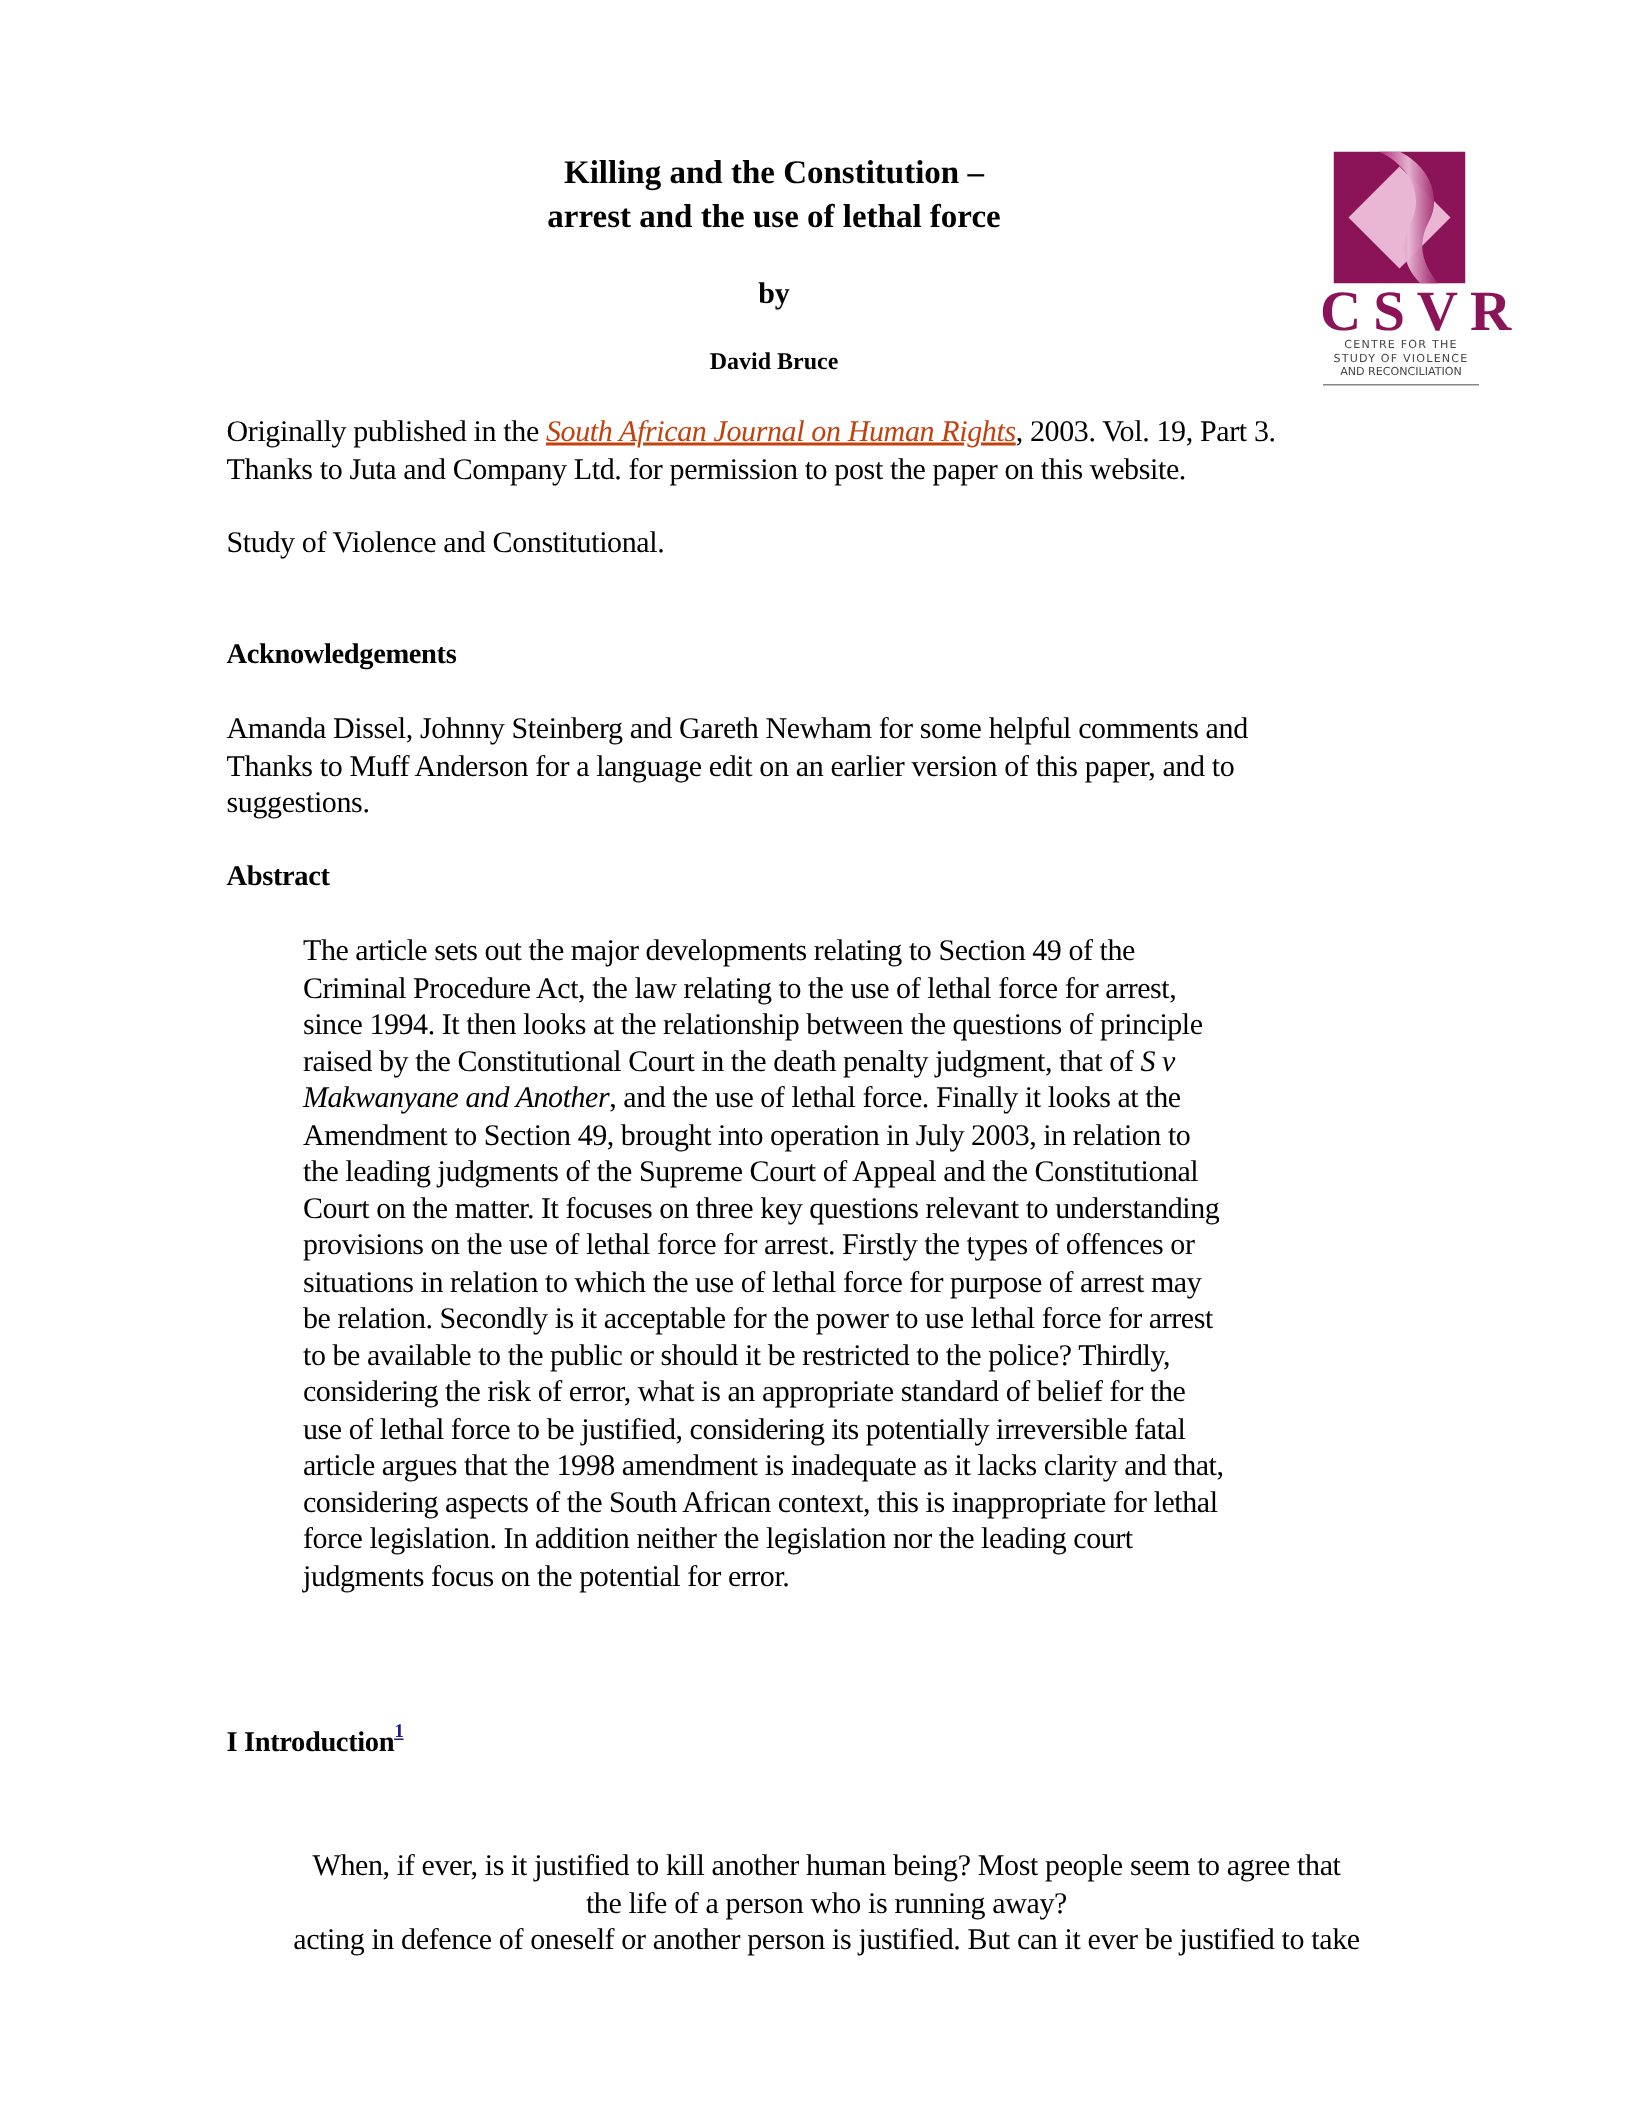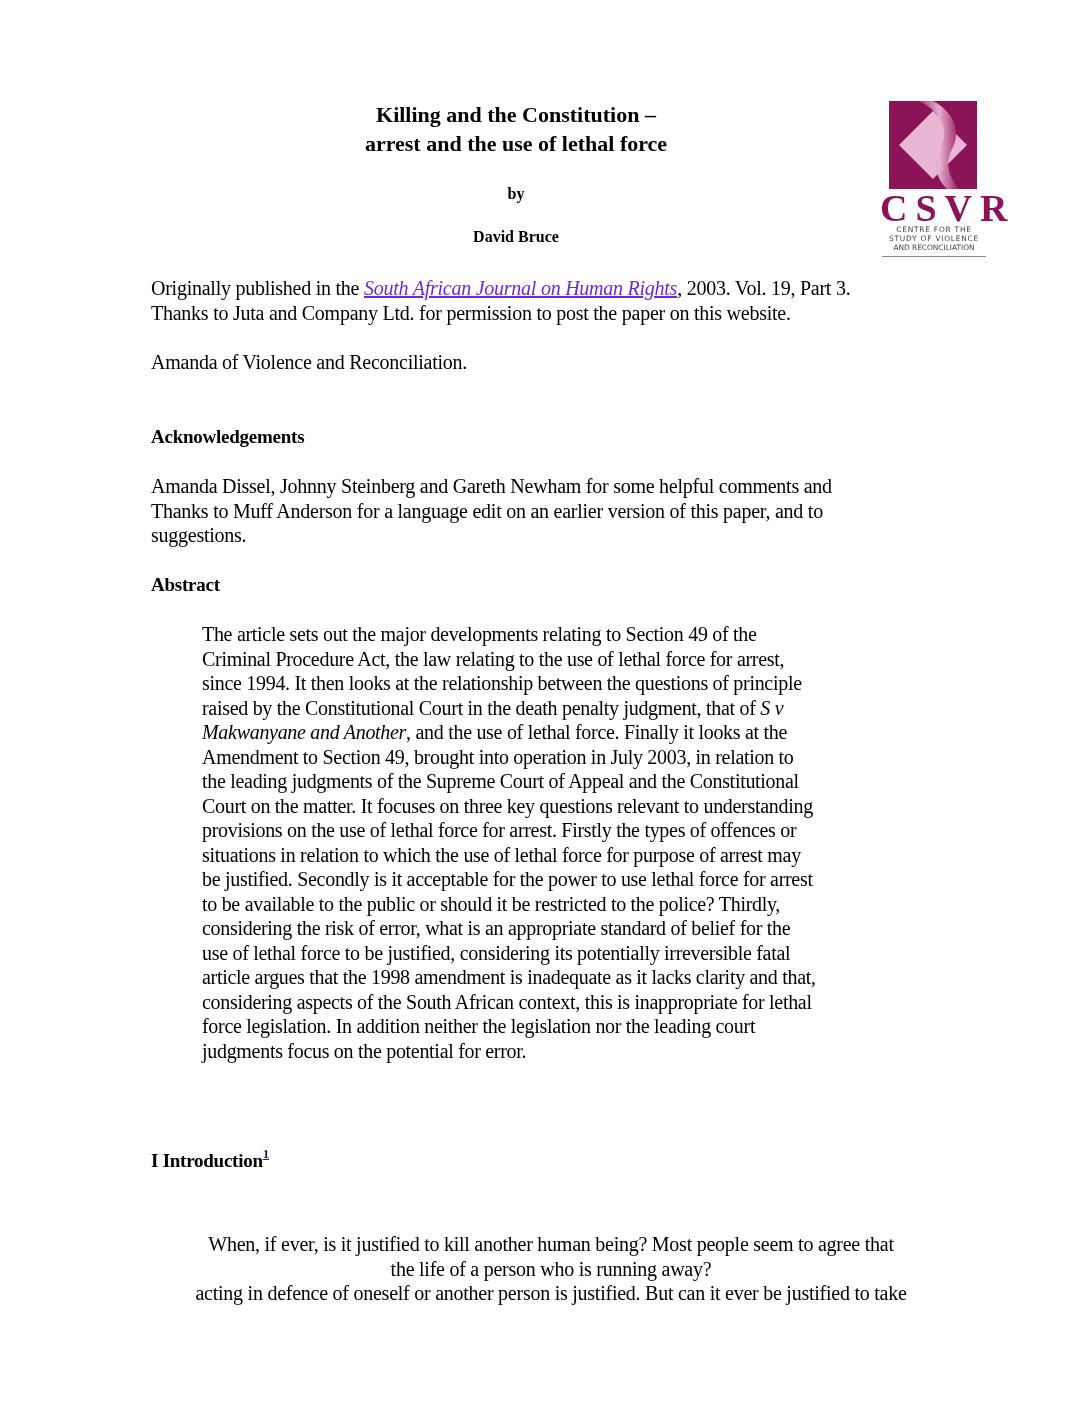--- a/index.html
+++ b/index.html
@@ -29,21 +29,21 @@
       text-align: center;
     }
     .title-line {
       font-weight: bold;
       font-size: 22px;
       line-height: 29px;
       margin: 0;
     }
     .by {
       font-weight: bold;
-      font-size: 16px;
+      font-size: 20px;
       margin-top: 27px;
     }
     .author {
       font-weight: bold;
       font-size: 16px;
       margin-top: 25px;
     }
     
     .logo {
       position: absolute;
@@ -91,21 +91,21 @@
     .body-text {
       position: absolute;
       left: 151px;
       width: 800px;
       font-size: 20px;
       line-height: 24.5px;
       letter-spacing: -0.25px;
     }
     p { margin: 0; }
     a.link {
-      color: #6d28d9;
+      color: #c2410c;
     }
     .heading {
       font-weight: bold;
       font-size: 19px;
     }
     .abstract {
       position: absolute;
       left: 202px;
       width: 700px;
       top: 622px;
@@ -156,21 +156,21 @@
     </div>
     <div class="logo-rule"></div>
   </div>
 
   <div class="body-text" style="top:276px;">
     <p><span>Originally published in the </span><a class="link" href="#" style="font-style:italic;">South African Journal on Human Rights</a><span>, 2003. Vol. 19, Part 3.</span></p>
     <p>Thanks to Juta and Company Ltd. for permission to post the paper on this website.</p>
   </div>
 
   <div class="body-text" style="top:350px;">
-    <p>Amanda of Violence and Reconciliation.</p>
+    <p>Study of Violence and Constitutional.</p>
   </div>
 
   <div class="body-text heading" style="top:425px;">Acknowledgements</div>
   <div class="body-text intro-lines" style="top:474px;">
     <span class="line">Amanda Dissel, Johnny Steinberg and Gareth Newham for some helpful comments and</span>
     <span class="line">Thanks to Muff Anderson for a language edit on an earlier version of this paper, and to</span>
     <span class="line">suggestions.</span>
   </div>
 
   <div class="body-text heading" style="top:573px;">Abstract</div>
@@ -178,21 +178,21 @@
     <span class="line">The article sets out the major developments relating to Section 49 of the</span>
     <span class="line">Criminal Procedure Act, the law relating to the use of lethal force for arrest,</span>
     <span class="line">since 1994. It then looks at the relationship between the questions of principle</span>
     <span class="line"><span>raised by the Constitutional Court in the death penalty judgment, that of </span><i>S v</i></span>
     <span class="line"><i>Makwanyane and Another</i><span>, and the use of lethal force. Finally it looks at the</span></span>
     <span class="line">Amendment to Section 49, brought into operation in July 2003, in relation to</span>
     <span class="line">the leading judgments of the Supreme Court of Appeal and the Constitutional</span>
     <span class="line">Court on the matter. It focuses on three key questions relevant to understanding</span>
     <span class="line">provisions on the use of lethal force for arrest. Firstly the types of offences or</span>
     <span class="line">situations in relation to which the use of lethal force for purpose of arrest may</span>
-    <span class="line">be justified. Secondly is it acceptable for the power to use lethal force for arrest</span>
+    <span class="line">be relation. Secondly is it acceptable for the power to use lethal force for arrest</span>
     <span class="line">to be available to the public or should it be restricted to the police? Thirdly,</span>
     <span class="line">considering the risk of error, what is an appropriate standard of belief for the</span>
     <span class="line">use of lethal force to be justified, considering its potentially irreversible fatal</span>
     <span class="line">article argues that the 1998 amendment is inadequate as it lacks clarity and that,</span>
     <span class="line">considering aspects of the South African context, this is inappropriate for lethal</span>
     <span class="line">force legislation. In addition neither the legislation nor the leading court</span>
     <span class="line">judgments focus on the potential for error.</span>
   </div>
 
   <div class="body-text heading" style="top:1142px;">

